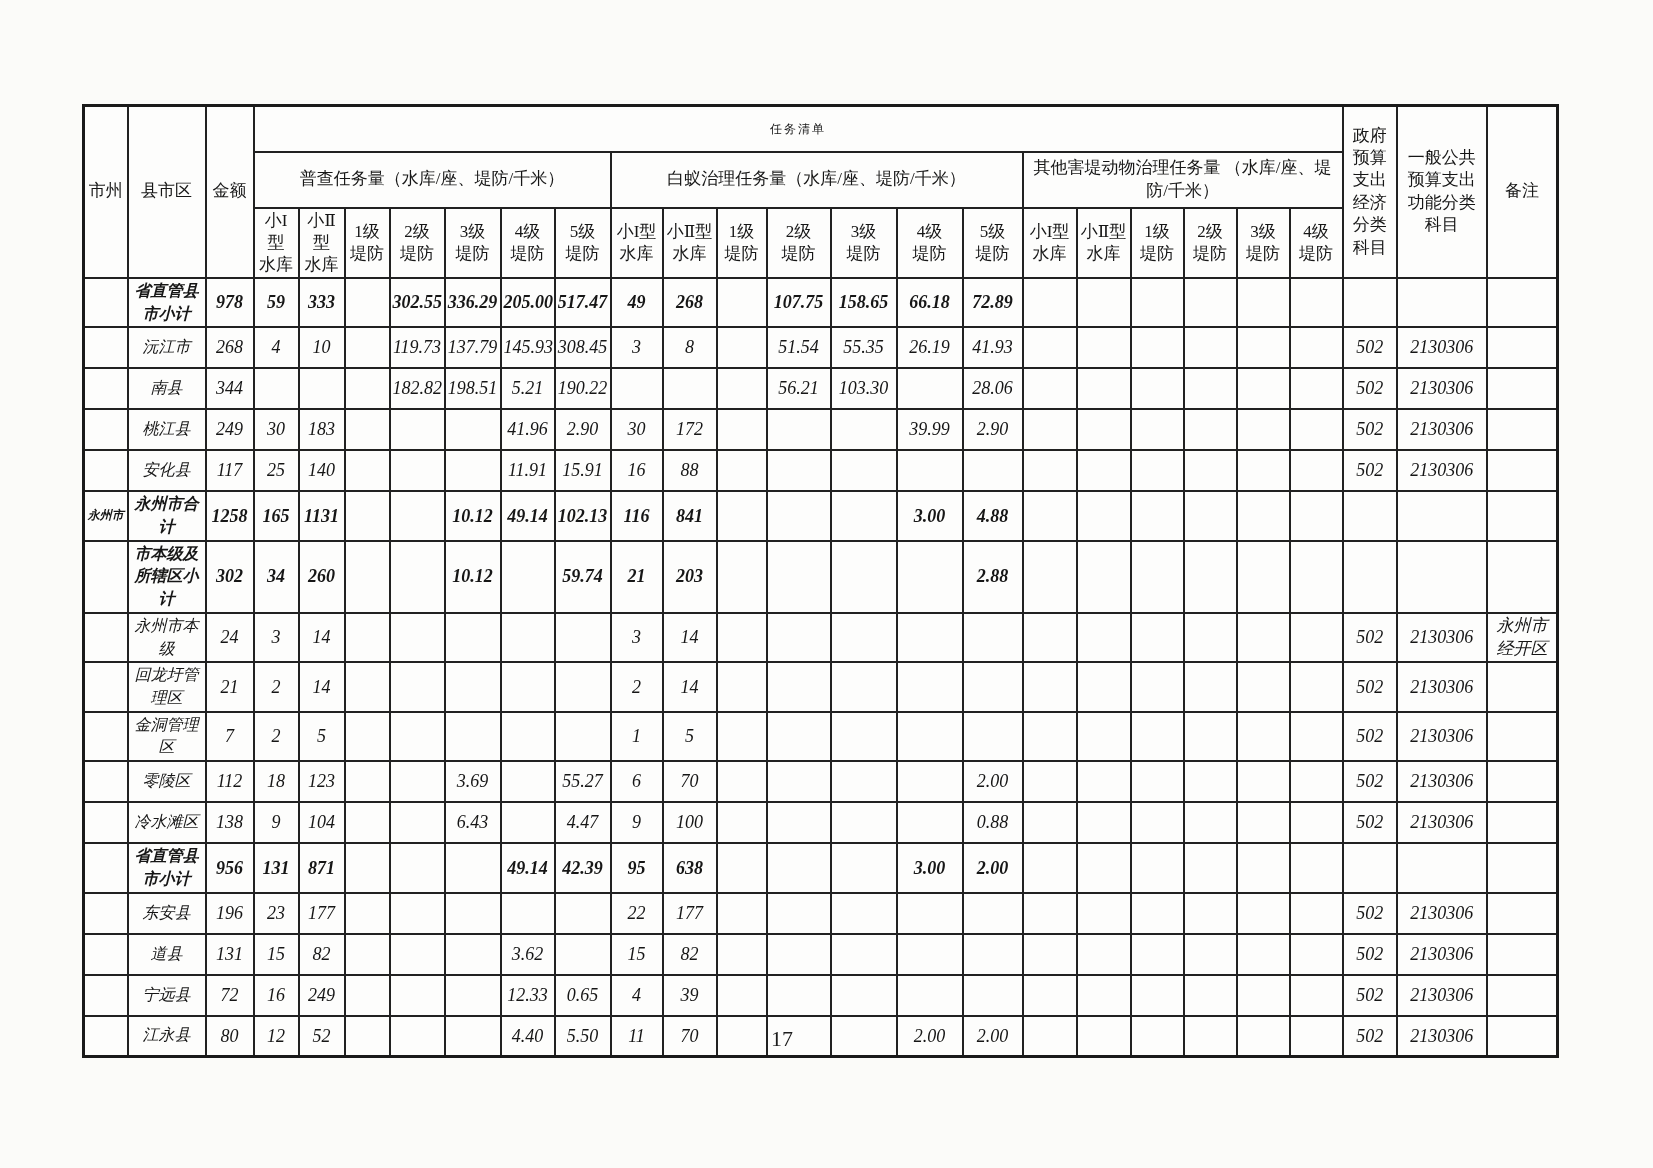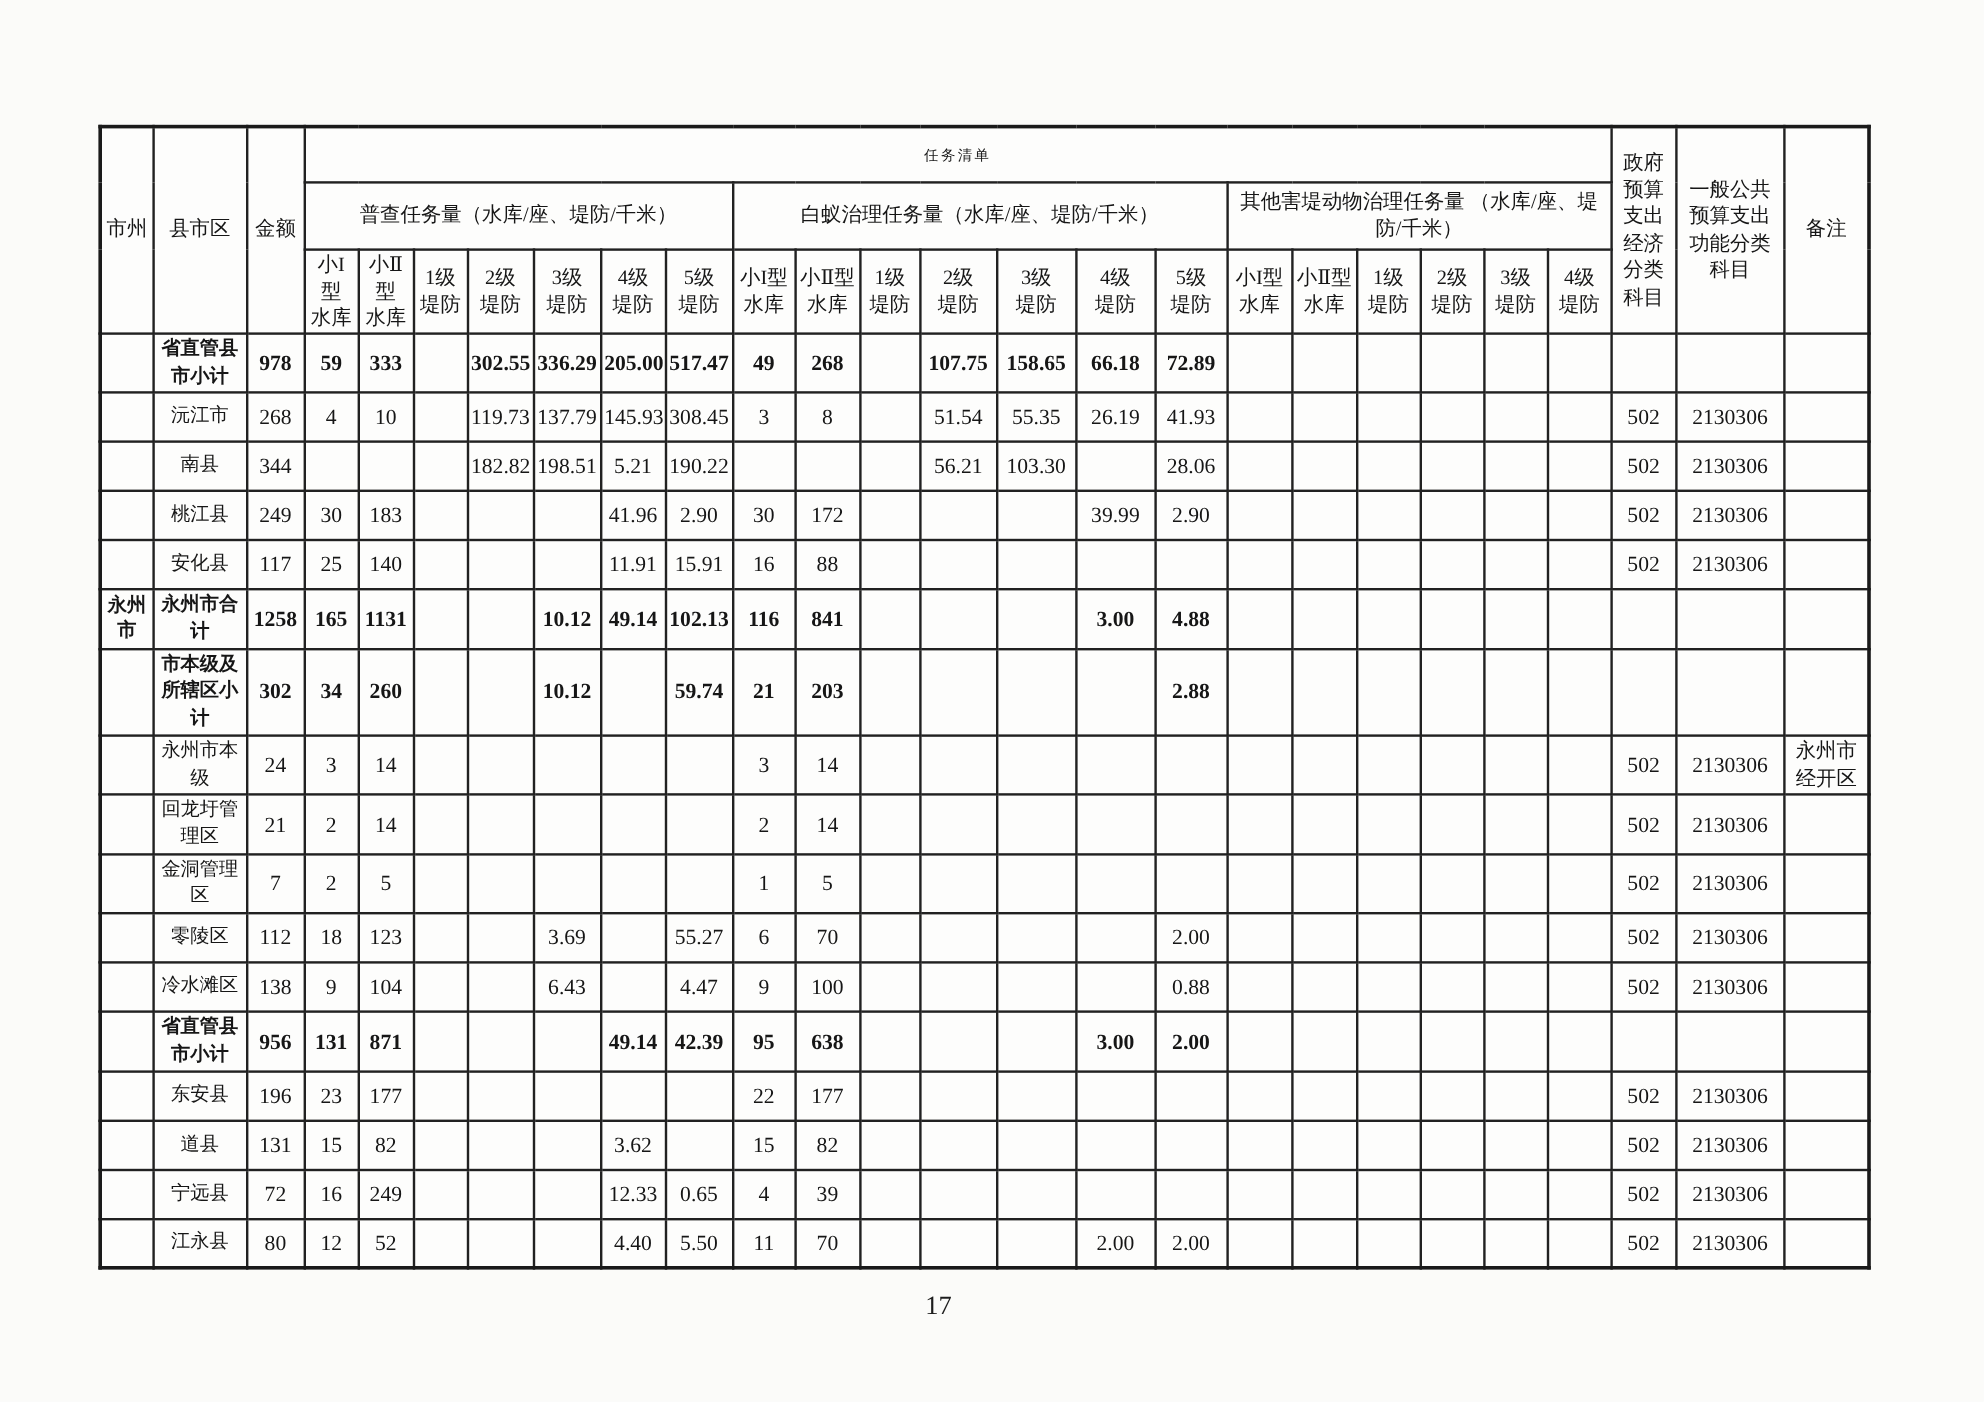--- a/index.html
+++ b/index.html
@@ -34,31 +34,31 @@
     line-height:1.35;
   }
   tr.h1{height:46px;}
   tr.h2{height:56px;margin-top:44px;}
   tr.h3{height:52px;}
   th.task-title{font-size:12px;letter-spacing:2px;}
   th.group-label{font-size:17px;}
   th.subcol{white-space:pre-line;font-size:17px;line-height:1.3;padding:1px 0;}
   th.econ-head{padding:2px 7px;line-height:1.32;}
   th.func-head{padding:2px 6px;line-height:1.32;}
-  tbody tr{height:41px;}
+  tbody tr{height:41px;font-style:italic;}
   tbody td{font-size:18px;line-height:1.25;}
-  td.city-cell{font-size:16px;line-height:1.3;padding:1px 3px;margin-left:40px;}
+  td.city-cell{font-size:12px;line-height:1.3;padding:1px 3px;margin-left:40px;}
   td.district-cell{font-size:16px;line-height:1.42;padding:1px 2px;}
   td.num{font-size:18px;}
   td.remark-cell{font-size:17px;text-align:left;padding:1px 4px;line-height:1.3;}
   tr.bold-row td{font-weight:bold;}
   .page-number{
     position:absolute;
     left:82px;width:1400px;
-    top:1075px;
+    top:1026px;
     text-align:center;
     font-size:22px;
     color:#1d1d1d;
   }
 </style>
 </head>
 <body>
 
 <div class="page">
   <table class="budget-table">

